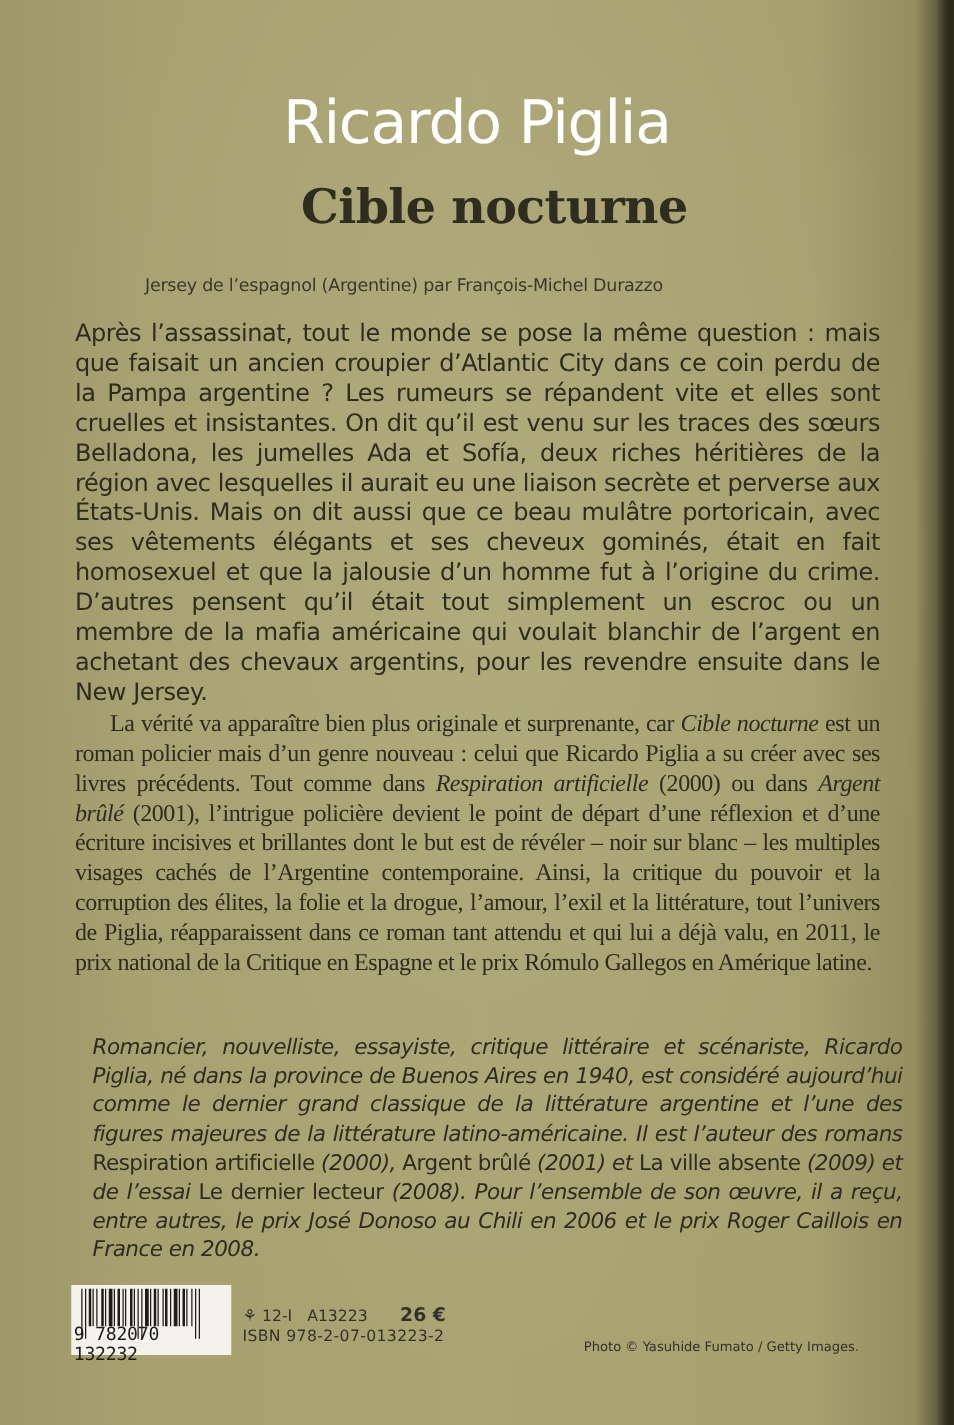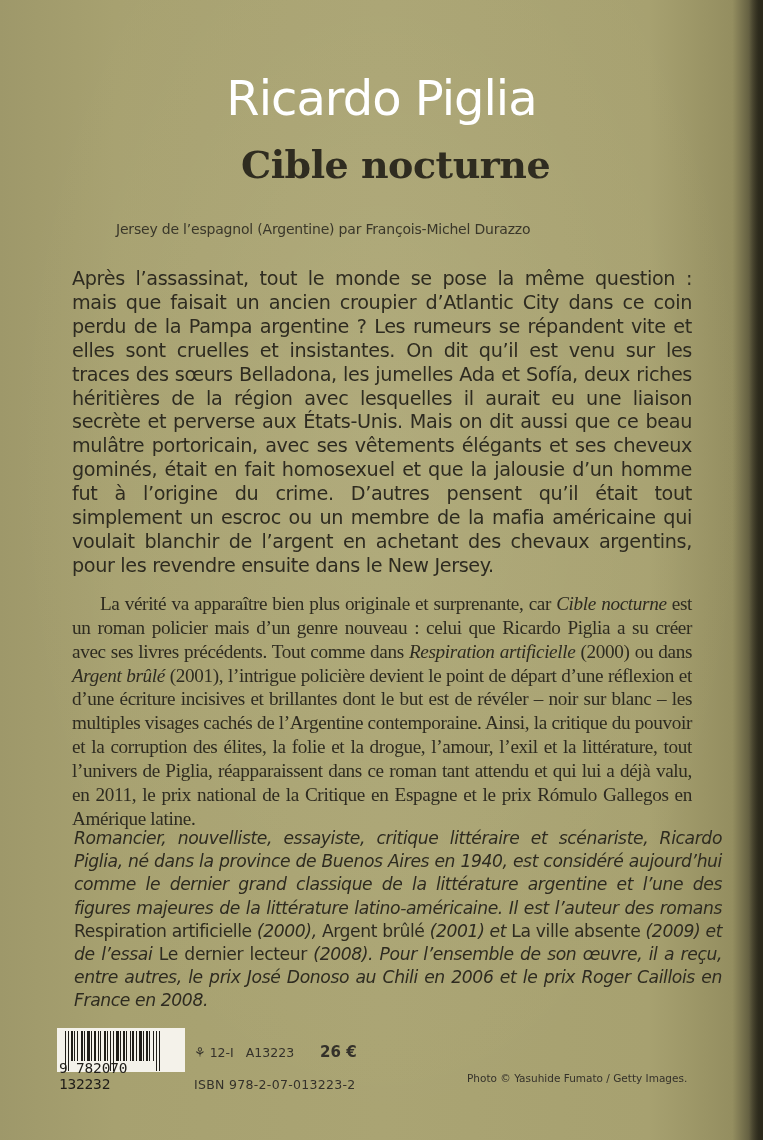--- a/index.html
+++ b/index.html
@@ -32,50 +32,50 @@
   }
   .translator {
     position: absolute; left: 116px; top: 221px;
     font-size: 14px; color: #3a372a; letter-spacing: -0.2px;
   }
   .body {
     position: absolute; left: 58px; top: 253px; width: 648px;
     font-size: 19.2px; line-height: 23.9px; color: #2e2b20;
     text-align: justify; letter-spacing: -0.35px;
   }
-  .body p { margin: 14px; }
+  .body p { margin: 2px; }
   .body p.indent { text-indent: 28px; font-family: Liberation Serif, serif; }
   .bio {
     position: absolute; left: 58px; top: 827px; width: 648px;
     font-size: 17.2px; line-height: 23.2px; color: #2e2b20;
     text-align: justify; font-style: italic; letter-spacing: -0.4px; margin-left: 16px;
   }
   .bio .roman { font-style: normal; }
   i { font-style: italic; }
   .barcode-box {
-    position: absolute; left: 57px; top: 1028px; width: 128px; height: 44px;
+    position: absolute; left: 57px; top: 1028px; width: 128px; height: 56px;
     background: #f4f2ea;
   }
   .bars {
     position: absolute; left: 8px; top: 3px; width: 113px; height: 34px;
     display: flex; align-items: flex-start;
   }
   .bars span { display: block; background: #1f1d18; height: 30px; }
   .bars span.tall { height: 40px; }
   .barcode-num {
     position: absolute; left: 2px; top: 32px; font-size: 14.5px; color: #1f1d18;
     font-family: "DejaVu Sans Mono", "Liberation Mono", monospace; letter-spacing: -0.2px;
   }
   .meta {
     position: absolute; left: 194px; top: 1043px; font-size: 12.5px; color: #34312a;
   }
   .meta .row1 { display: flex; align-items: baseline; gap: 12px; }
   .meta .logo { font-size: 13px; margin-right: -8px; }
   .meta .price { font-weight: bold; font-size: 15px; margin-left: 14px; }
-  .meta .row2 { margin-top: 16px; letter-spacing: 0.3px; }
+  .meta .row2 { margin-top: 0; letter-spacing: 0.3px; }
   .credit {
     position: absolute; left: 467px; top: 1072px;
     font-size: 10.5px; color: #34312a;
   }
 </style>
 </head>
 <body>
 
 <div class="cover">
 

